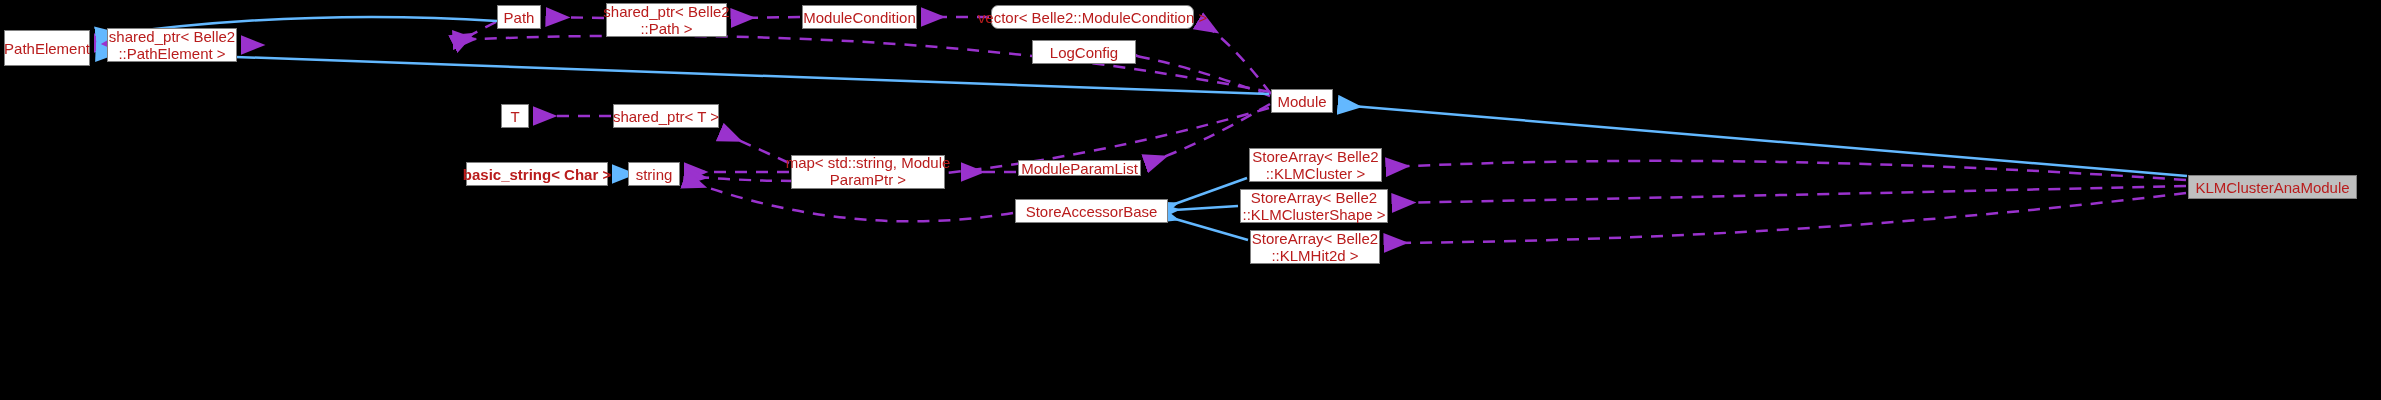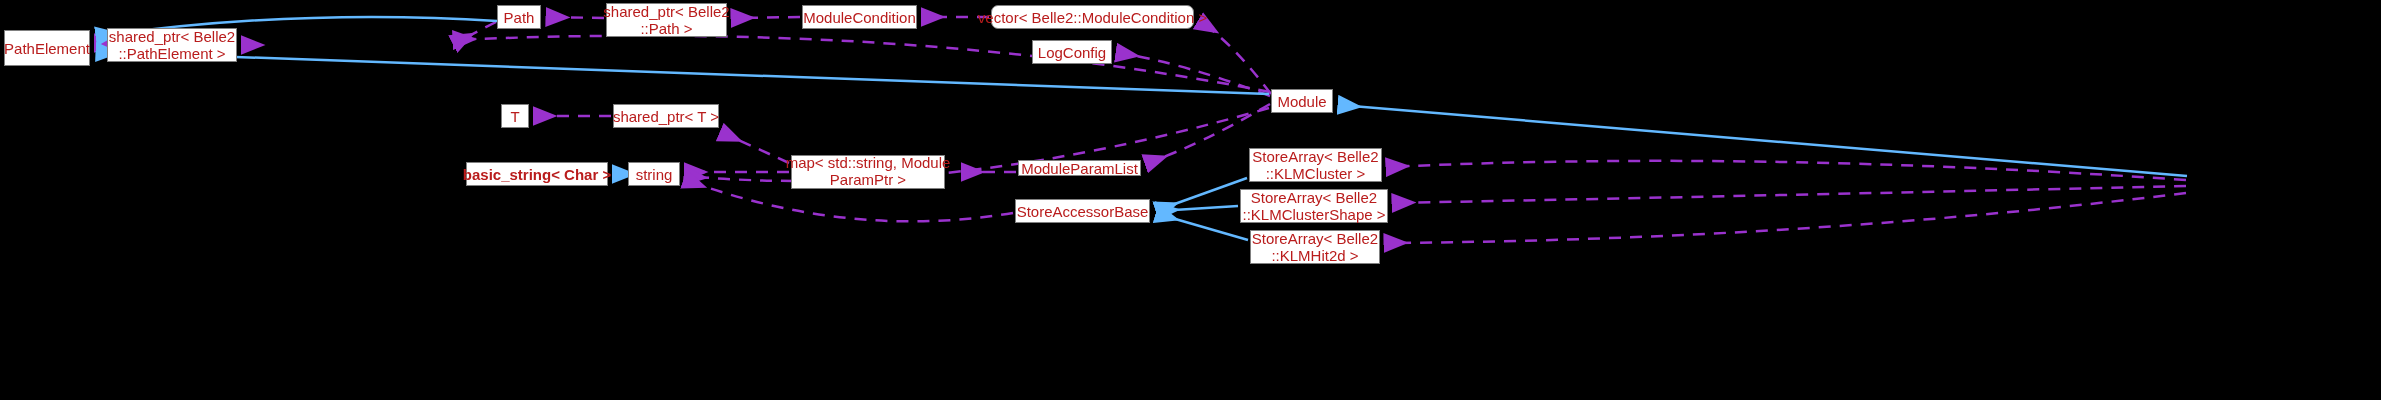--- a/index.html
+++ b/index.html
@@ -110,21 +110,21 @@
   </div>
 
   <div class="node" style="left:802px;top:5px;width:115px;height:24px;">
     <span>ModuleCondition</span>
   </div>
 
   <div class="node" style="left:991px;top:5px;width:203px;height:24px;border-radius:7px;">
     <span>vector&lt; Belle2::ModuleCondition &gt;</span>
   </div>
 
-  <div class="node" style="left:1032px;top:40px;width:80px;height:24px;">
+  <div class="node" style="left:1032px;top:40px;width:104px;height:24px;">
     <span>LogConfig</span>
   </div>
 
   <div class="node" style="left:1271px;top:89px;width:62px;height:24px;">
     <span>Module</span>
   </div>
 
   <div class="node" style="left:501px;top:104px;width:28px;height:24px;">
     <span>T</span>
   </div>
@@ -143,33 +143,36 @@
 
   <div class="node" style="left:791px;top:155px;width:154px;height:34px;align-items:flex-end;">
     <span>map&lt; std::string, Module
 ParamPtr &gt;</span>
   </div>
 
   <div class="node" style="left:1018px;top:160px;width:123px;height:16px;">
     <span>ModuleParamList</span>
   </div>
 
-  <div class="node" style="left:1015px;top:199px;width:135px;height:24px;">
+  <div class="node" style="left:1015px;top:199px;width:153px;height:24px;">
     <span>StoreAccessorBase</span>
   </div>
 
   <div class="node" style="left:1249px;top:148px;width:133px;height:34px;">
     <span>StoreArray&lt; Belle2
 ::KLMCluster &gt;</span>
   </div>
 
   <div class="node" style="left:1240px;top:189px;width:148px;height:34px;">
     <span>StoreArray&lt; Belle2
 ::KLMClusterShape &gt;</span>
   </div>
 
   <div class="node" style="left:1250px;top:230px;width:130px;height:34px;">
     <span>StoreArray&lt; Belle2
 ::KLMHit2d &gt;</span>
   </div>
 
+  <div class="node focus" style="left:2188px;top:175px;width:169px;height:24px;">
+    <span>KLMClusterAnaModule</span>
+  </div>
 
 </div>
 
 </body></html>

